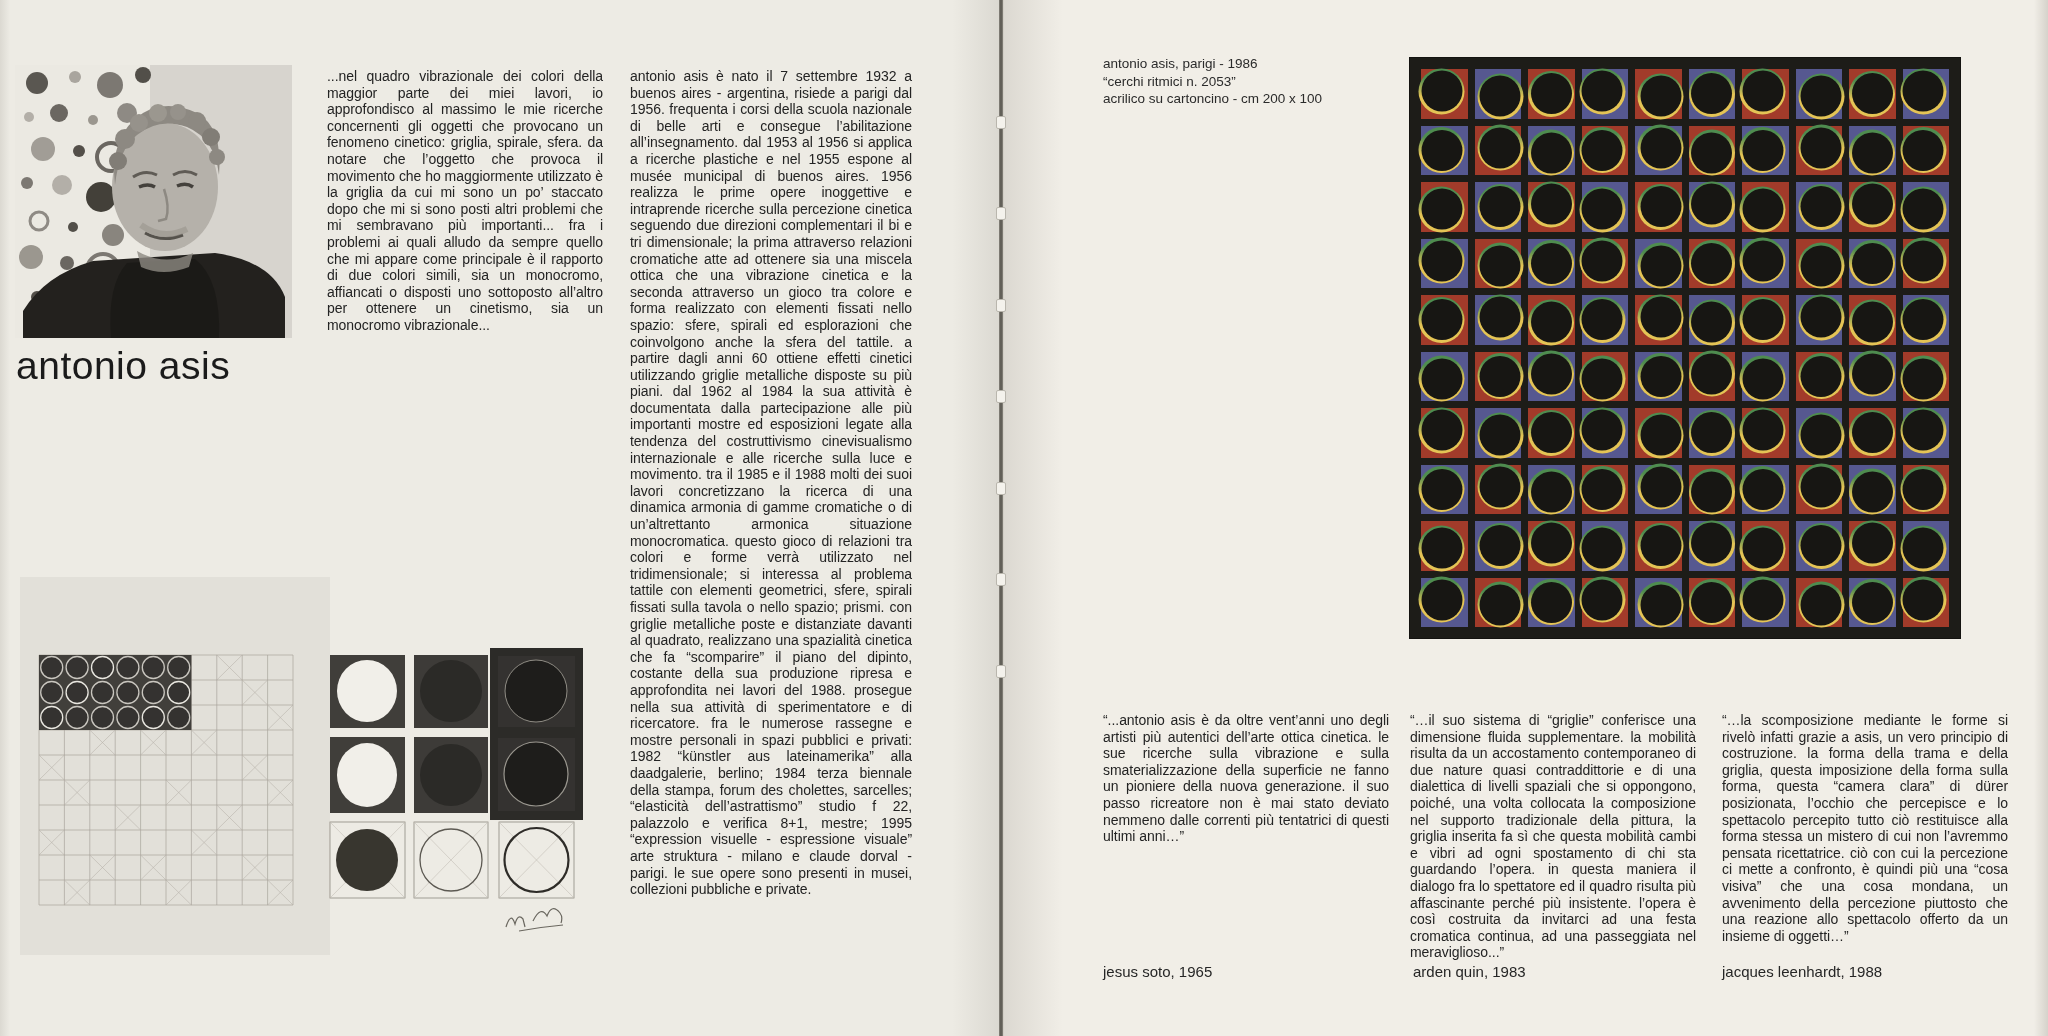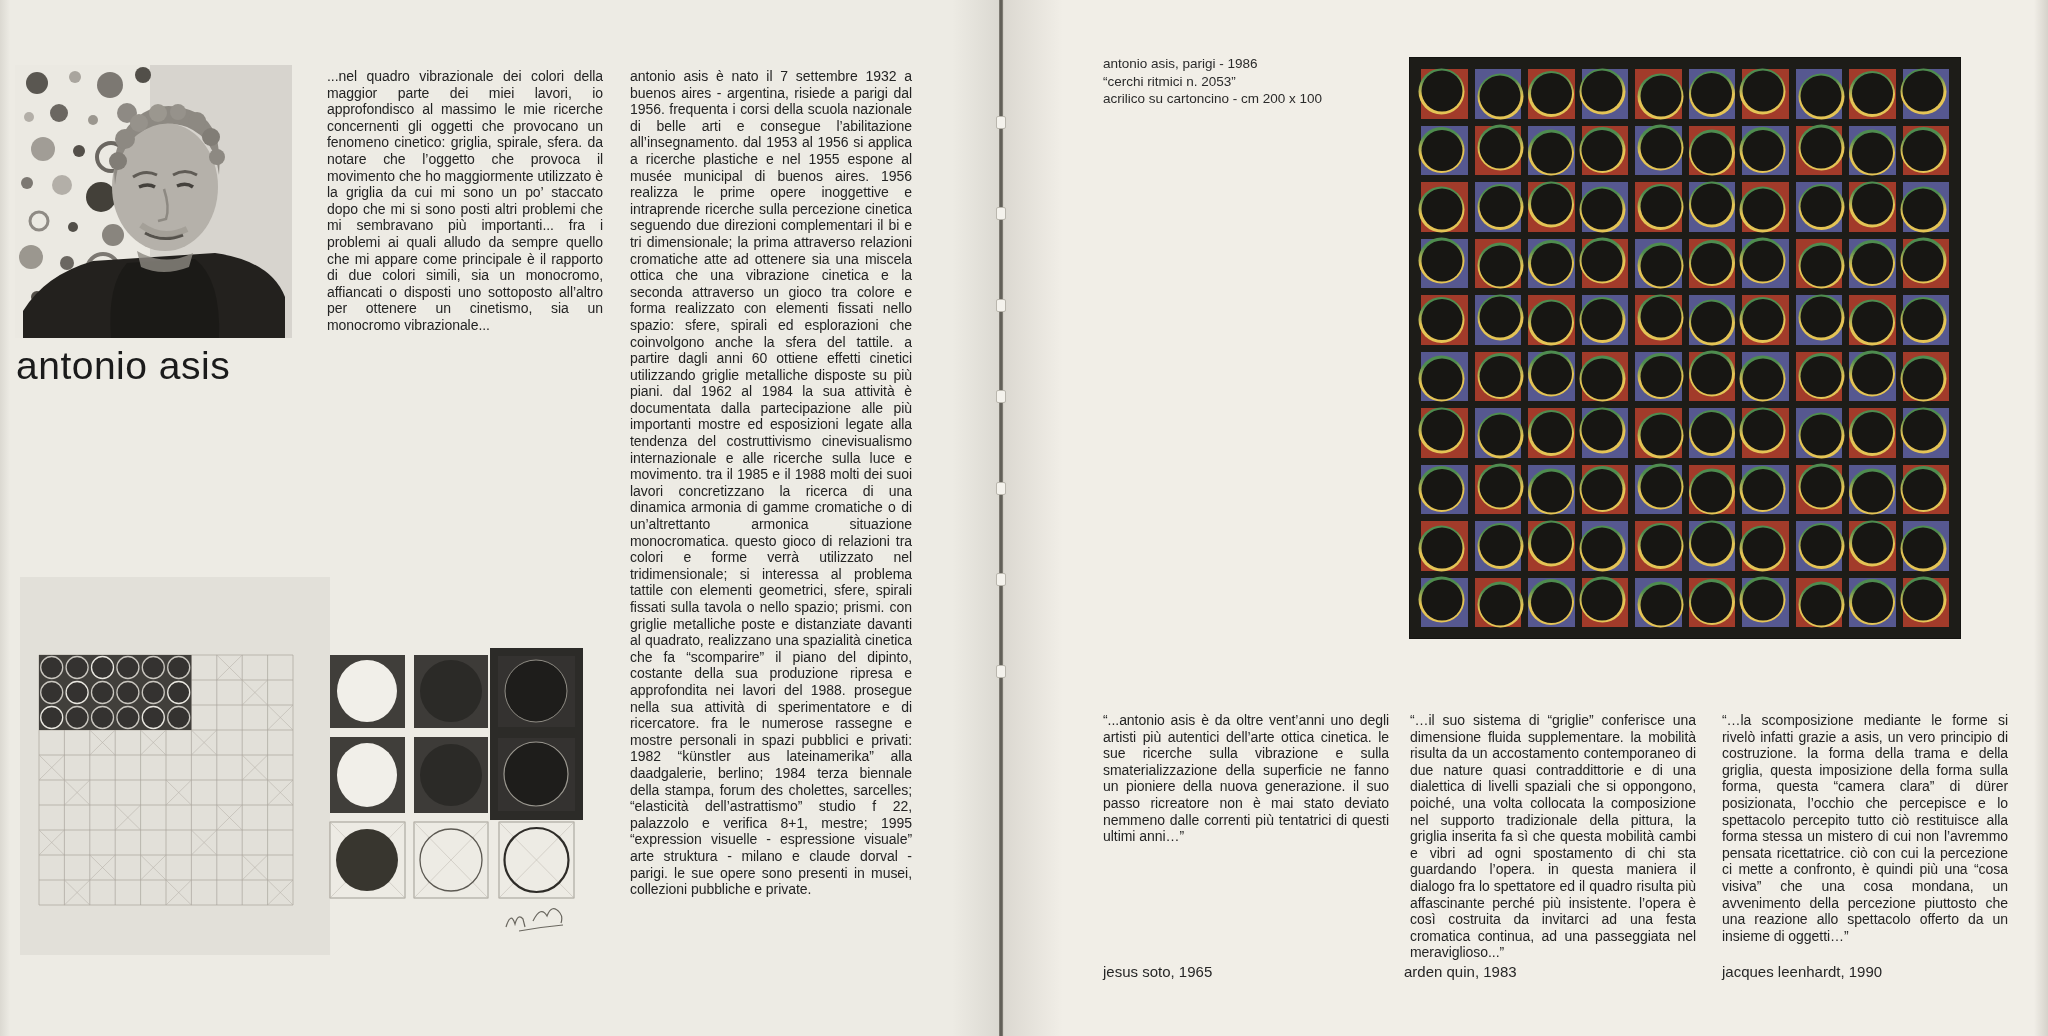--- a/index.html
+++ b/index.html
@@ -61,21 +61,21 @@
   .aw-blue { background:var(--blue); }
   .aw-ring { width:46px; height:46px; border-radius:50%; position:relative; flex:none;
     background:conic-gradient(from 120deg, var(--ringy) 0 38%, var(--ringg) 52% 78%, var(--ringy) 92% 100%); }
   .aw-core { position:absolute; inset:2.5px; border-radius:50%; background:var(--circle); }
 
   
   .quote-col { position:absolute; top:712px; width:286px; text-align:justify;
     font-size:14px; line-height:16.6px; letter-spacing:-0.05px; color:#232323; }
   .q1 { left:99px; }  .q2 { left:406px; }  .q3 { left:718px; }
   .attribution { position:absolute; top:963px; font-size:15px; color:#262626; }
-  .a1 { left:99px; }  .a2 { left:400px; }  .a3 { left:718px; }
+  .a1 { left:99px; }  .a2 { left:409px; }  .a3 { left:718px; }
 
   
   .sketch { position:absolute; left:20px; top:575px; width:590px; height:390px; }
 </style>
 </head>
 <body>
 
 <div class="page page-left">
 
   <div class="portrait">
@@ -706,21 +706,21 @@
         </div>
       </div>
     </div>
 
   <div class="quote-col q1">“...antonio asis è da oltre vent’anni uno degli artisti più autentici dell’arte ottica cinetica. le sue ricerche sulla vibrazione e sulla smaterializzazione della superficie ne fanno un pioniere della nuova generazione.  il suo passo ricreatore non è mai stato deviato nemmeno dalle correnti più tentatrici di questi ultimi anni…”</div>
   <div class="quote-col q2">“…il suo sistema di “griglie” conferisce una dimensione fluida supplementare.  la mobilità risulta da un accostamento contemporaneo di due nature quasi contraddittorie e di una dialettica di livelli spaziali che si oppongono, poiché, una volta collocata la composizione nel supporto tradizionale della pittura, la griglia inserita fa sì che questa mobilità cambi e vibri ad ogni spostamento di chi sta guardando l’opera.  in questa maniera il dialogo fra lo spettatore ed il quadro risulta più affascinante perché più insistente.  l’opera è così costruita da invitarci ad una festa cromatica continua, ad una passeggiata nel meraviglioso...”</div>
   <div class="quote-col q3">“…la scomposizione mediante le forme si rivelò infatti grazie a asis, un vero principio di costruzione.  la forma della trama e della griglia, questa imposizione della forma sulla forma, questa “camera clara” di dürer posizionata, l’occhio che percepisce e lo spettacolo percepito tutto ciò restituisce alla forma stessa un mistero di cui non l’avremmo pensata ricettatrice.  ciò con cui la percezione ci mette a confronto, è quindi più una “cosa visiva” che una cosa mondana, un avvenimento della percezione piuttosto che una reazione allo spettacolo offerto da un insieme di oggetti…”</div>
 
   <div class="attribution a1">jesus soto, 1965</div>
   <div class="attribution a2">arden quin, 1983</div>
-  <div class="attribution a3">jacques leenhardt, 1990</div>
+  <div class="attribution a3">jacques leenhardt, 1988</div>
 
   <div class="page-number pn-right">106</div>
   <div class="edge-right"></div>
 </div>
 
 <div class="gutter-shadow-l"></div>
 <div class="gutter-shadow-r"></div>
 <div class="gutter-line"></div>
 <div id="stitches">
     <div class="stitch" style="top: 116px;"></div>

